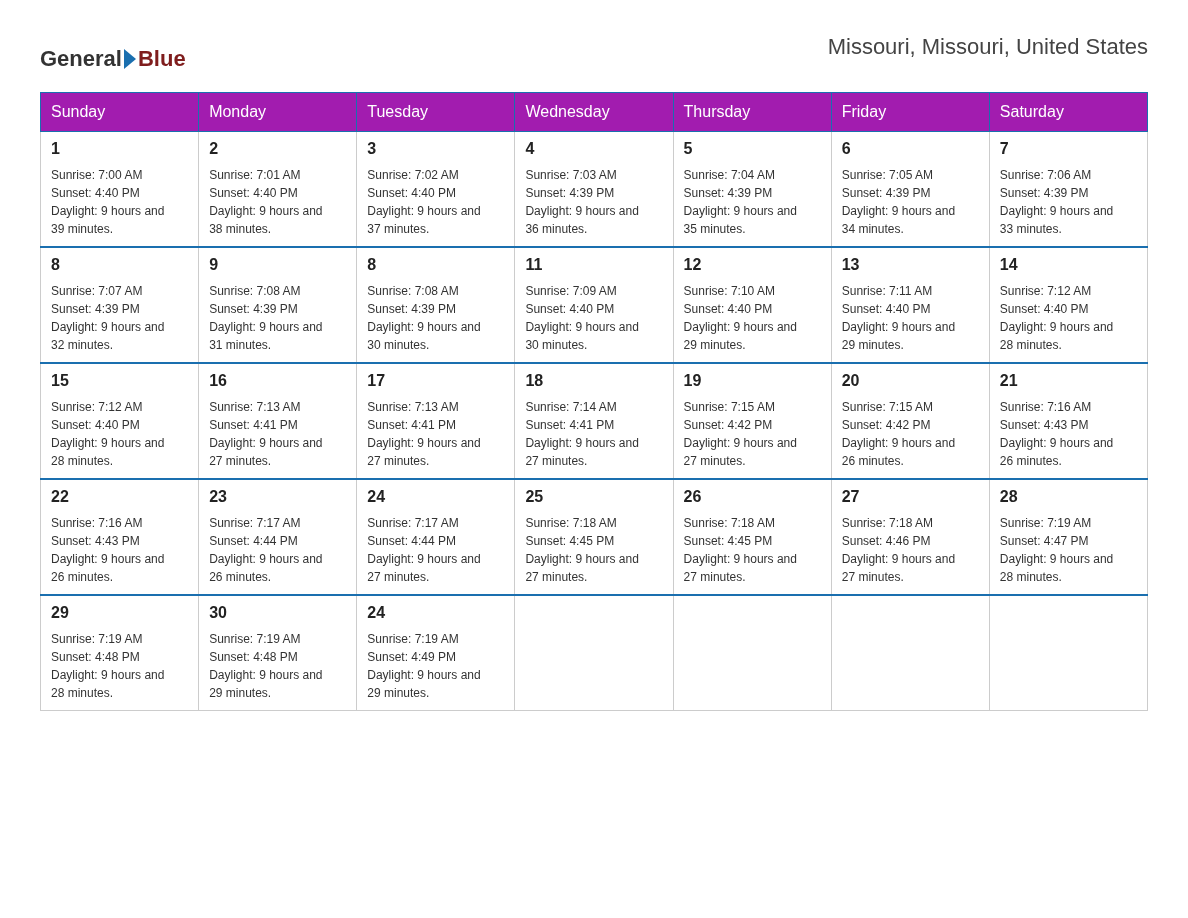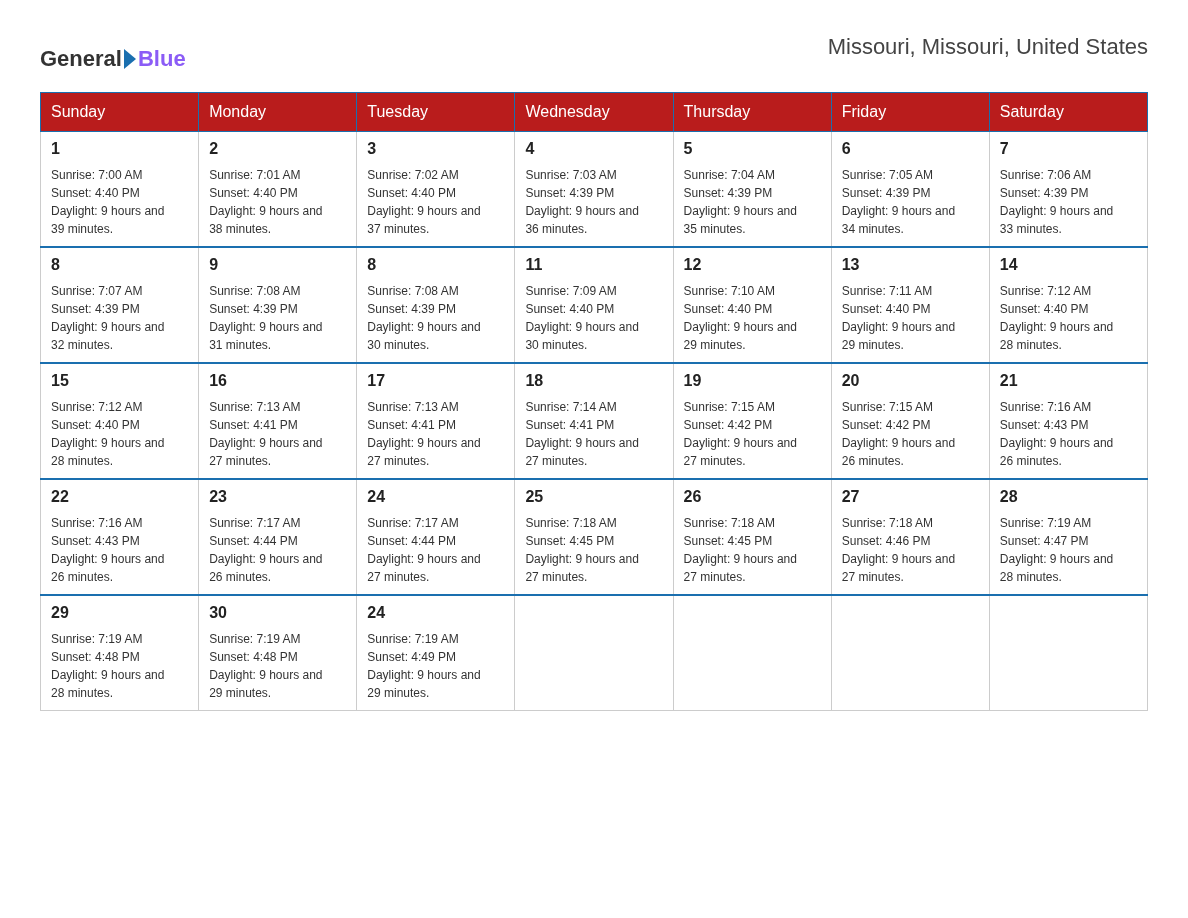--- a/index.html
+++ b/index.html
@@ -33,21 +33,21 @@
     .logo-arrow {
       width: 0;
       height: 0;
       border-left: 12px solid #1a6faf;
       border-top: 10px solid transparent;
       border-bottom: 10px solid transparent;
       margin: 0 2px;
       display: inline-block;
     }
     .logo-blue {
-      color: #8b5cf6;
+      color: #7f1d1d;
       font-size: 22px;
       font-weight: bold;
     }
     .title-area {
       text-align: right;
     }
     .calendar-title {
       font-size: 52px;
       font-weight: bold;
       color: #222;
@@ -57,21 +57,21 @@
       font-size: 22px;
       color: #444;
       margin-top: 4px;
     }
     .calendar-table {
       width: 100%;
       border-collapse: collapse;
       border: 1px solid #ccc;
     }
     .calendar-table th {
-      background-color: #b91c1c;
+      background-color: #a21caf;
       color: #fff;
       font-size: 16px;
       font-weight: normal;
       padding: 10px 10px;
       text-align: left;
       border: 1px solid #1a6faf;
     }
     .calendar-table td {
       vertical-align: top;
       padding: 8px 10px;

